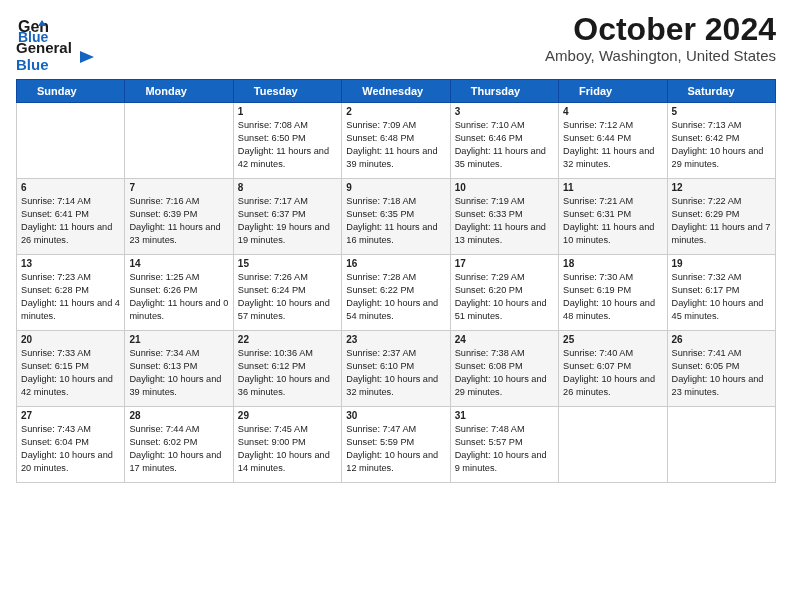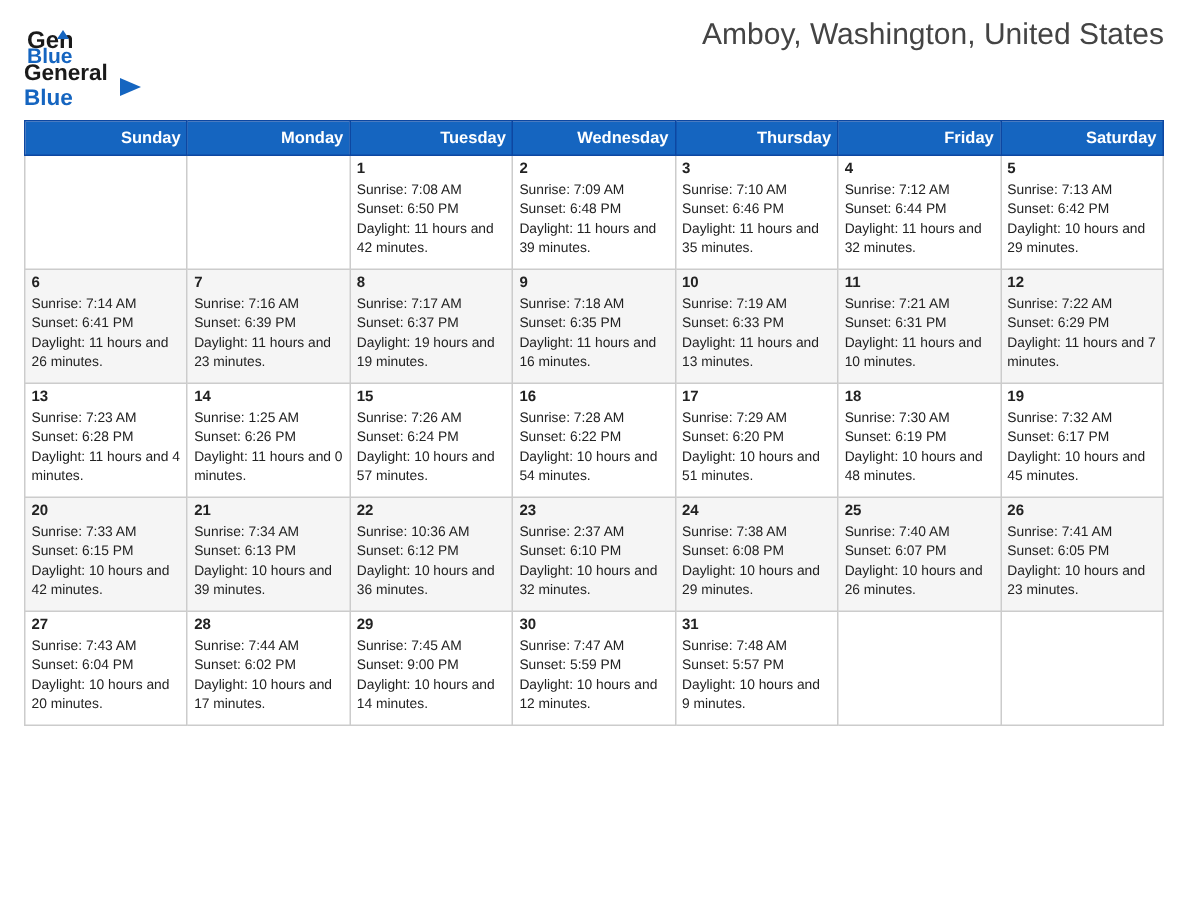--- a/index.html
+++ b/index.html
@@ -34,35 +34,35 @@
     .title-block {
       text-align: right;
     }
     .month-title {
       font-size: 32px;
       font-weight: bold;
       color: #1a1a1a;
       line-height: 1.1;
     }
     .location {
-      font-size: 20px;
+      font-size: 15px;
       color: #444;
     }
     table {
       width: 100%;
       border-collapse: collapse;
       table-layout: fixed;
     }
     thead th {
       background-color: #1565c0;
       color: #fff;
       font-size: 11px;
       font-weight: bold;
-      padding: 5px 4px;
-      text-align: right;
+      padding: 5px 20px;
+      text-align: left;
       border: 1px solid #0d47a1;
     }
     tbody td {
       border: 1px solid #ccc;
       vertical-align: top;
       padding: 3px 4px;
       font-size: 9.2px;
       color: #222;
       height: 76px;
       background: #fff;
@@ -100,20 +100,21 @@
         <div style="display:flex;flex-direction:column;line-height:1.1;">
           <span style="font-size:15px;font-weight:bold;color:#1a1a1a;">General</span>
           <span style="font-size:15px;font-weight:bold;color:#1565c0;">Blue</span>
         </div>
         <svg width="20" height="20" viewBox="0 0 20 20">
           <polygon points="4,4 18,10 4,16" fill="#1565c0"></polygon>
         </svg>
       </div>
     </div>
     <div class="title-block">
+      <div class="month-title">October 2024</div>
       <div class="location">Amboy, Washington, United States</div>
     </div>
   </div>
 
   <table>
     <thead>
       <tr>
         <th>Sunday</th>
         <th>Monday</th>
         <th>Tuesday</th>

